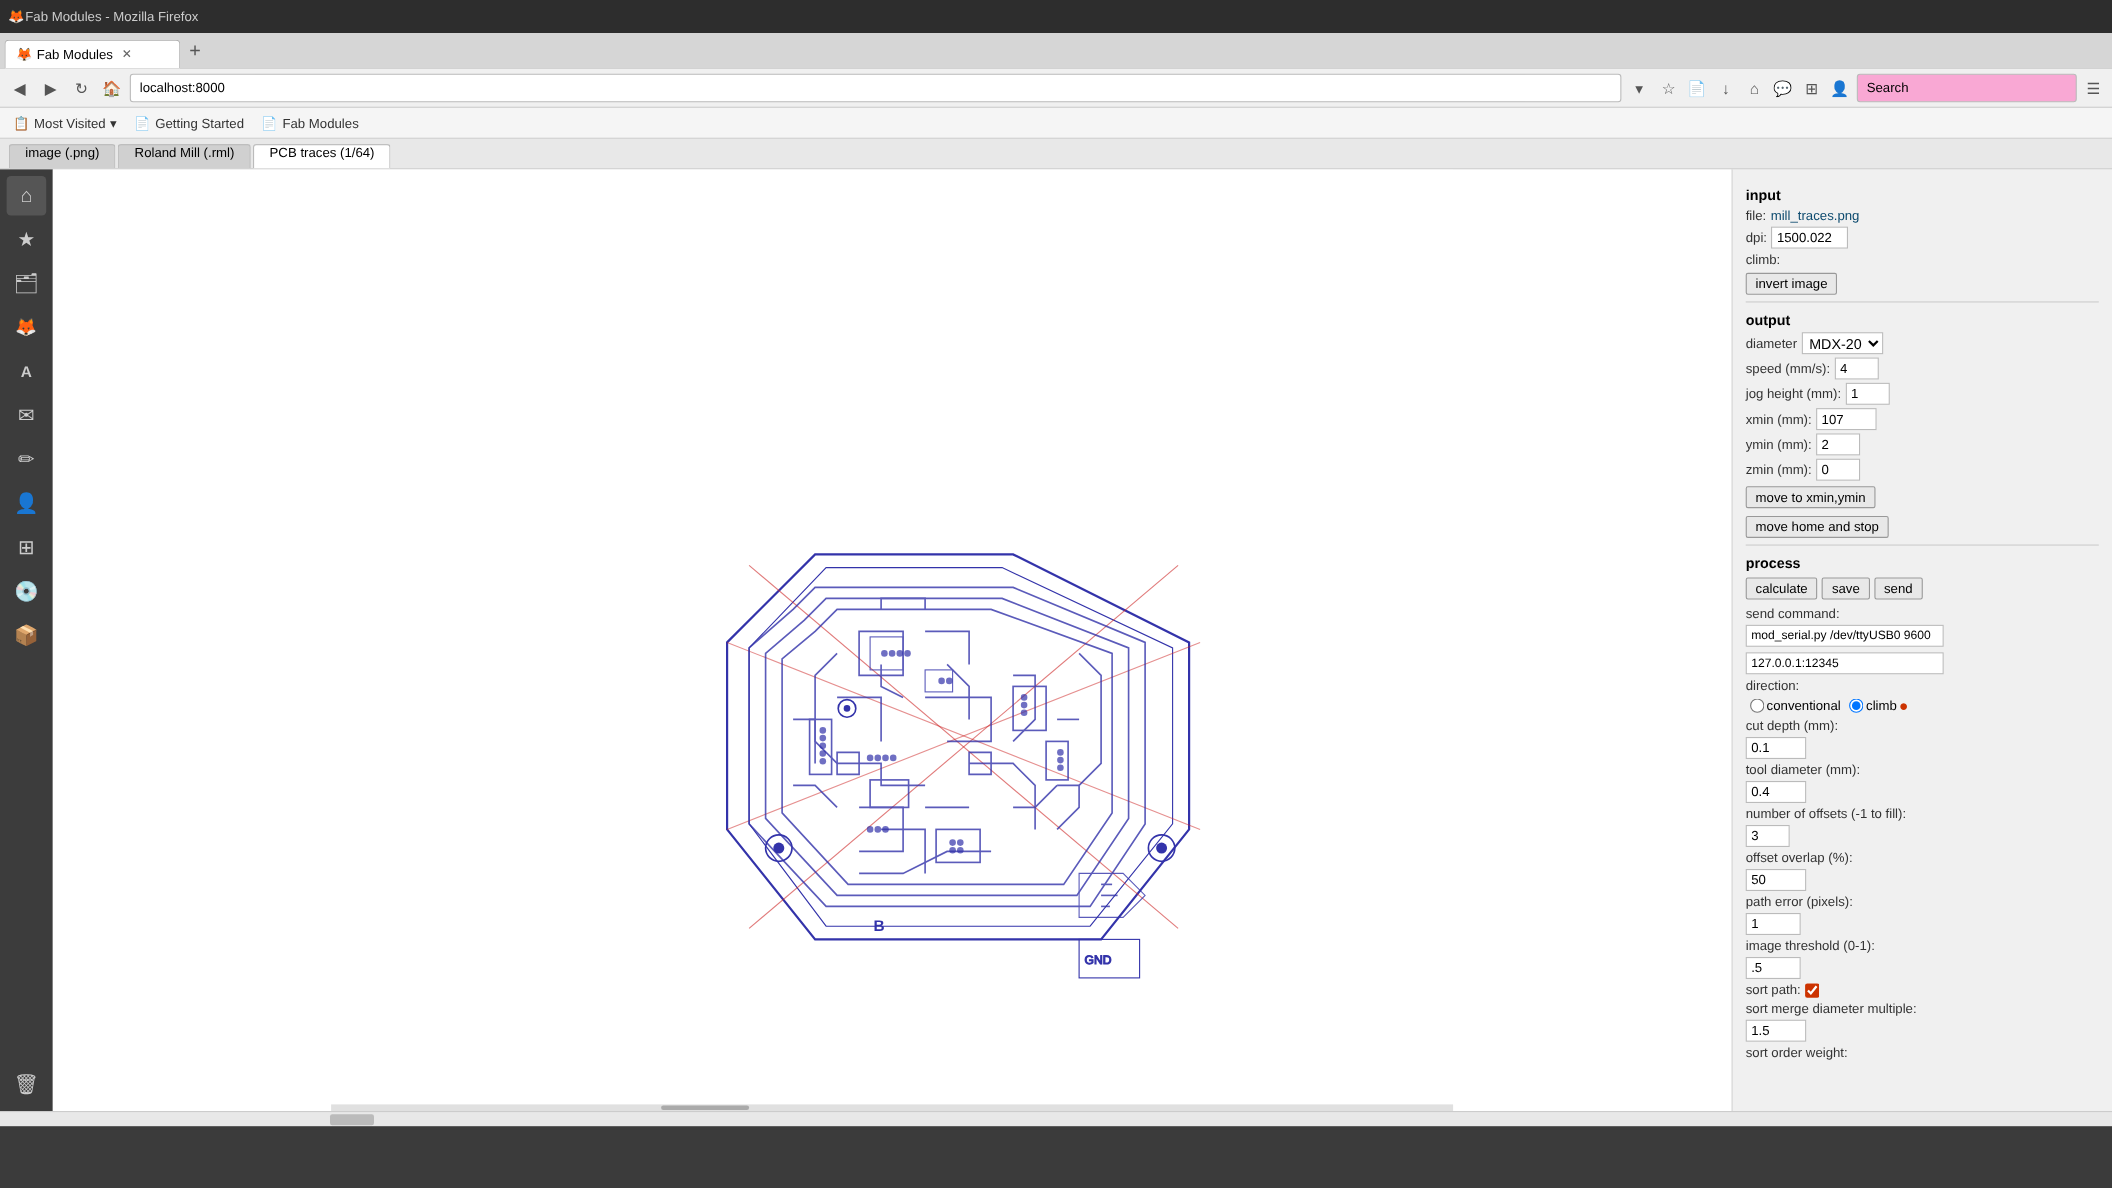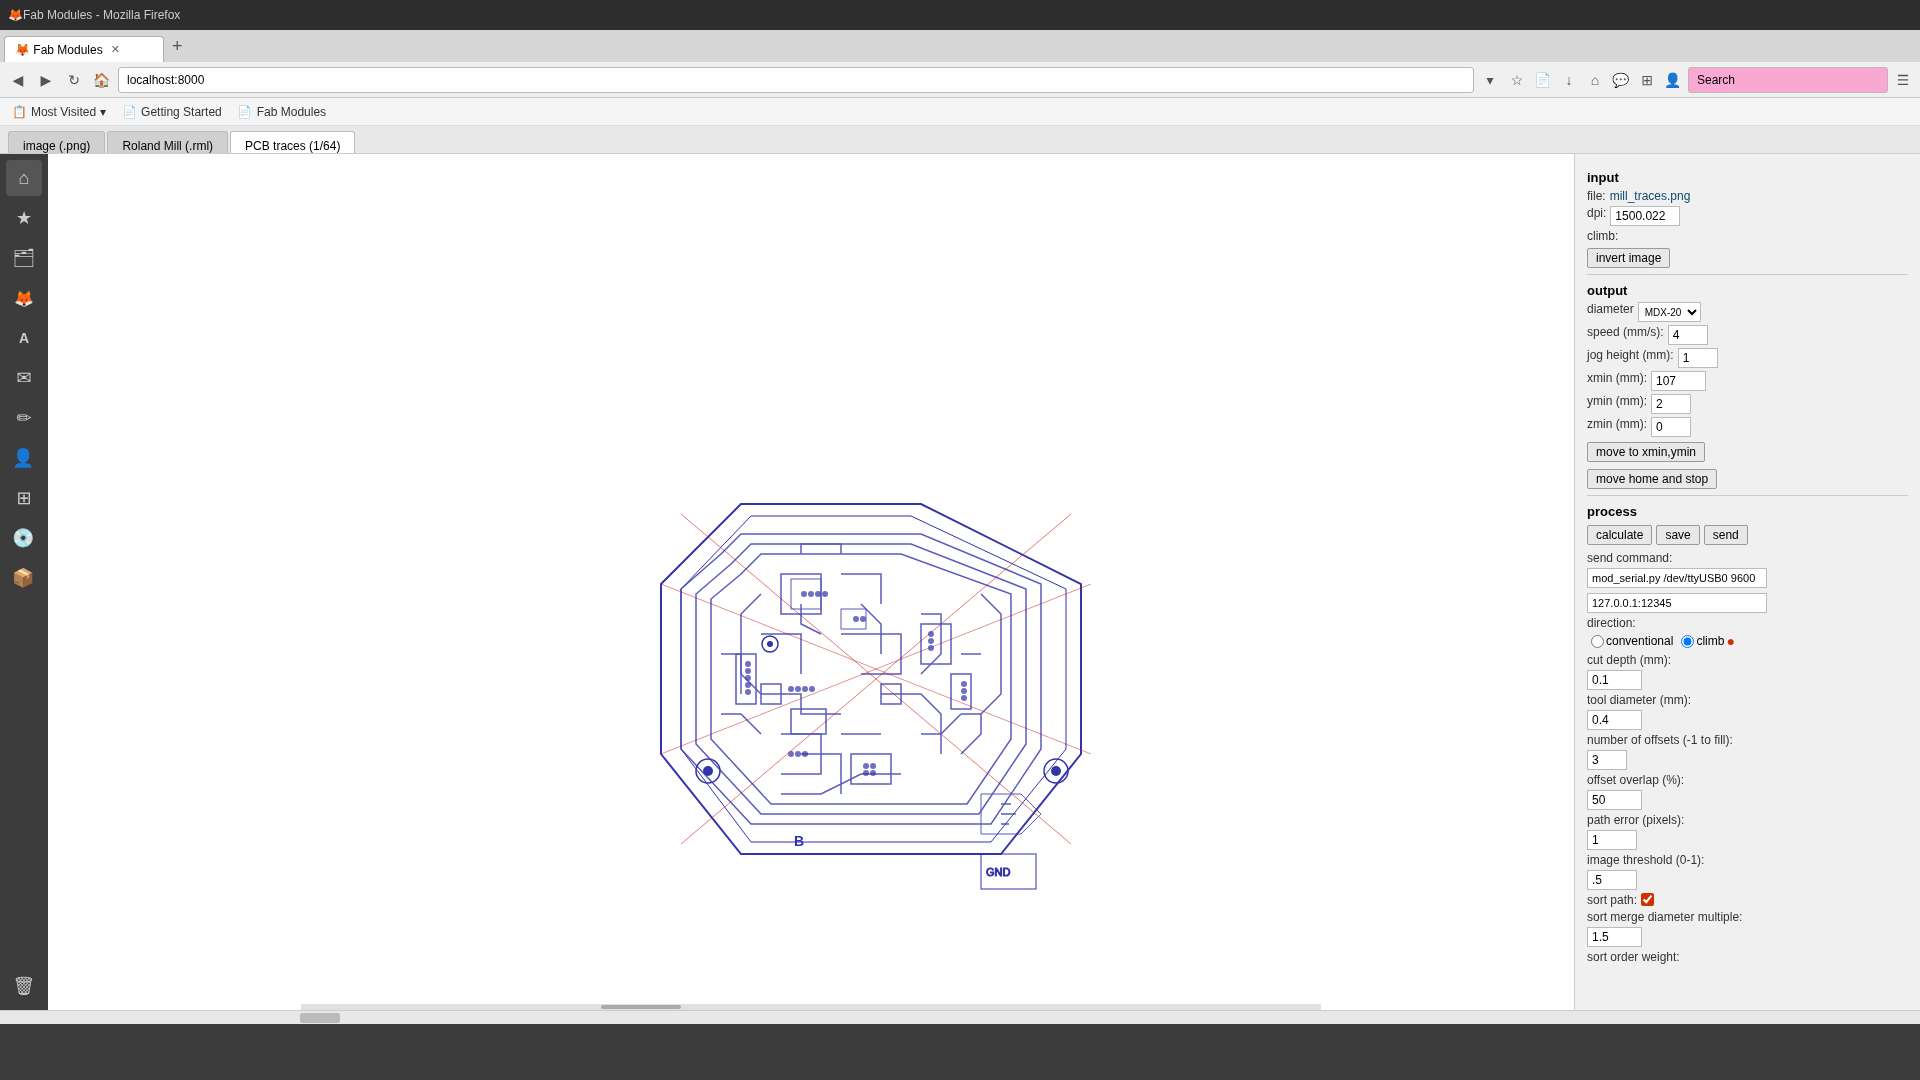--- a/index.html
+++ b/index.html
@@ -113,21 +113,21 @@
     }
     .app-tab {
       height: 22px;
       padding: 0 14px;
       border: 1px solid #bbb;
       border-bottom: none;
       border-radius: 3px 3px 0 0;
       background: #d0d0d0;
       cursor: pointer;
       font-size: 12px;
-      display: flex; align-items: flex-end;
+      display: flex; align-items: flex-start;
       margin-right: 2px;
     }
     .app-tab.active { background: #fff; }
 
     
     #main {
       display: flex;
       height: calc(1080px - 30px - 32px - 36px - 28px - 28px - 20px);
       background: #fff;
     }
@@ -179,21 +179,21 @@
     }
 
     .section-title {
       font-weight: bold;
       font-size: 13px;
       margin-bottom: 4px;
       margin-top: 8px;
     }
     .field-row {
       display: flex;
-      align-items: flex-start;
+      align-items: center;
       margin-bottom: 3px;
       gap: 4px;
     }
     .field-label { color: #333; white-space: nowrap; }
     .field-value { color: #0c4a6e; font-weight: normal; }
     .field-input {
       border: 1px solid #bbb;
       background: #fff;
       padding: 1px 4px;
       font-size: 12px;
@@ -209,21 +209,21 @@
       padding: 2px 8px;
       cursor: pointer;
       font-size: 12px;
       margin: 2px 0;
       border-radius: 2px;
     }
 
     .machine-select {
       border: 1px solid #bbb;
       background: #fff;
-      font-size: 10px;
+      font-size: 13px;
       height: 20px;
       padding: 0 2px;
     }
 
     .send-cmd-input {
       width: 180px;
       border: 1px solid #bbb;
       background: #fff;
       padding: 1px 4px;
       font-size: 11px;

